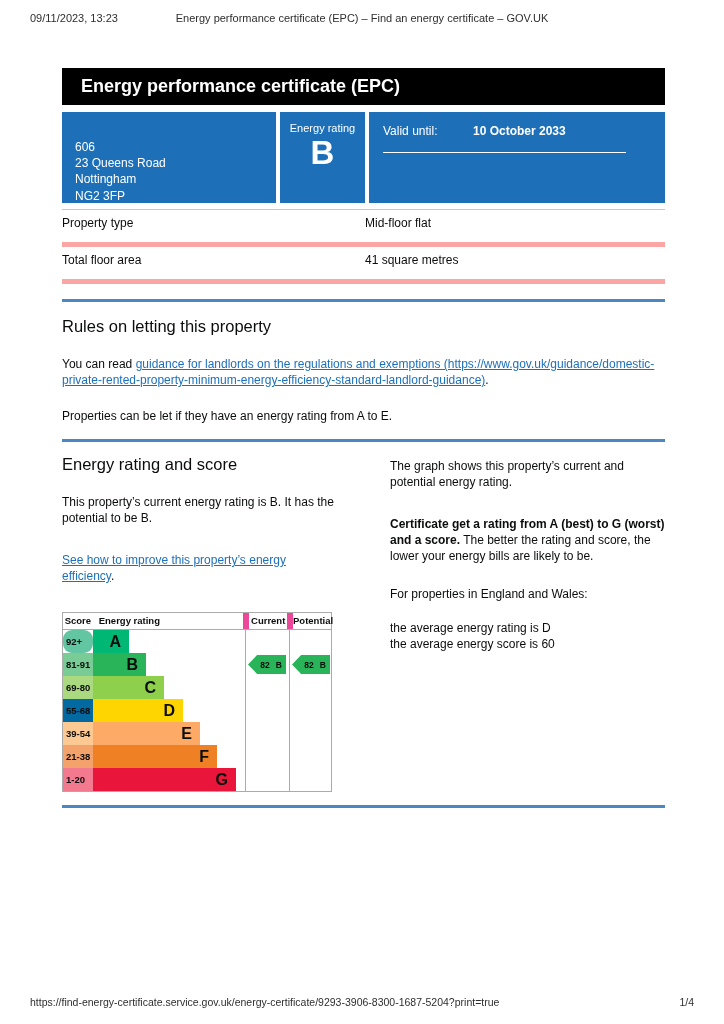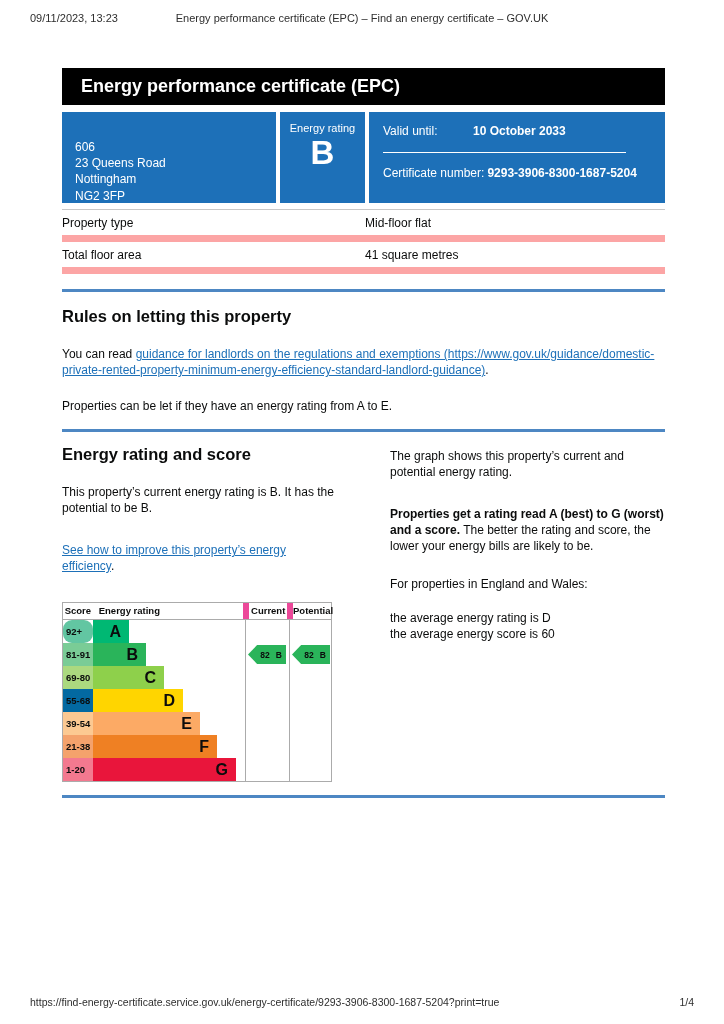--- a/index.html
+++ b/index.html
@@ -26,28 +26,28 @@
   .epc-rating-cell .lbl { font-size: 11px; }
   .epc-rating-cell .big { font-size: 33px; font-weight: bold; line-height: 1.15; }
   .epc-valid { flex: 1; padding: 12px 14px; }
   .valid-row { display: flex; }
   .valid-row .vlabel { width: 90px; }
   .valid-row .vvalue { font-weight: bold; }
   .white-rule { border: none; border-top: 1px solid #fff; margin: 14px 25px 13px 0; }
   .cert-row .cvalue { font-weight: bold; margin-left: 3px; }
 
   .prop-table { margin-top: 6px; font-size: 12px; }
-  .prop-row { display: flex; padding: 6px 0 5px 0; border-bottom: 7px solid #fca5a5; }
+  .prop-row { display: flex; padding: 6px 0 12px 0; border-bottom: 5px solid #fca5a5; }
   .prop-row:first-child { border-top: 1px solid #c8c8c8; }
   .prop-label { width: 303px; }
   .prop-value { flex: 1; }
 
   .section-rule { border: none; border-top: 3px solid #4d87c3; margin: 15px 0 0 0; }
 
-  h2 { font-size: 16.5px; font-weight: bold; margin: 15px 0 0 0; }
+  h2 { font-size: 16.5px; font-weight: normal; margin: 15px 0 0 0; }
   .para { font-size: 12px; line-height: 16px; margin: 20px 0 0 0; }
   a, .link { color: #1d70b8; text-decoration: underline; cursor: pointer; }
 
   .two-col { display: flex; margin-top: 13px; }
   .col-left { width: 278px; }
   .col-left h2 { margin-top: 0; }
   .col-right { width: 275px; margin-left: 50px; padding-top: 3px; font-size: 12px; line-height: 16px; }
   .col-right p { margin: 0; }
   .col-right .p2 { margin-top: 26px; }
   .col-right .p3 { margin-top: 22px; }
@@ -106,23 +106,20 @@
     <div class="epc-rating-cell">
       <div class="lbl">Energy rating</div>
       <div class="big">B</div>
     </div>
     <div class="epc-valid">
       <div class="valid-row">
         <span class="vlabel">Valid until:</span>
         <span class="vvalue">10 October 2033</span>
       </div>
       <hr class="white-rule">
-      <div class="cert-row">
-        <span>Certificate number:</span><span class="cvalue">9293-3906-8300-1687-5204</span>
-      </div>
     </div>
   </div>
 
   <div class="prop-table">
     <div class="prop-row">
       <div class="prop-label">Property type</div>
       <div class="prop-value">Mid-floor flat</div>
     </div>
     <div class="prop-row">
       <div class="prop-label">Total floor area</div>
@@ -189,21 +186,21 @@
           <div class="arrow arrow-potential">
             <span>82</span>
               <span class="bnd">B</span>
           </div>
         </div>
       </div>
     </div>
 
     <div class="col-right">
       <p>The graph shows this property’s current and potential energy rating.</p>
-      <p class="p2"><b>Properties get a rating read A (best) to G (worst) and a score.</b><span> The better the rating and score, the lower your energy bills are likely to be.</span></p>
+      <p class="p2"><b>Certificate get a rating from A (best) to G (worst) and a score.</b><span> The better the rating and score, the lower your energy bills are likely to be.</span></p>
       <p class="p3">For properties in England and Wales:</p>
       <p class="avg">the average energy rating is D</p>
       <p>the average energy score is 60</p>
     </div>
   </div>
 
   <hr class="section-rule bottom-rule">
 
 </div>
 

